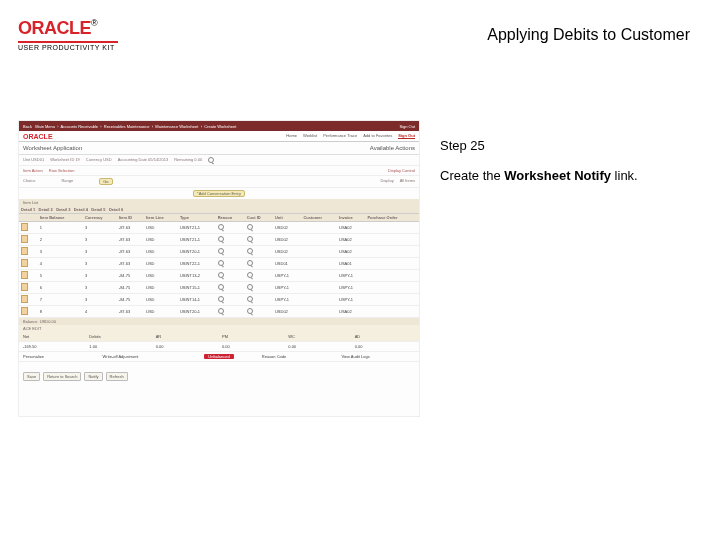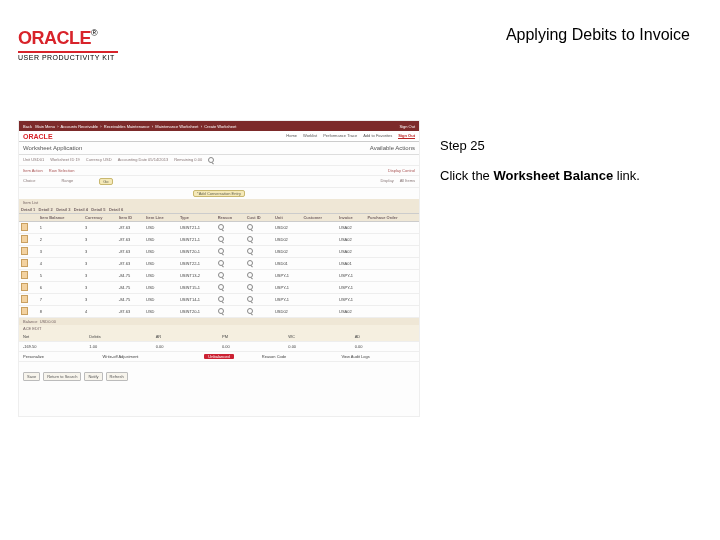--- a/index.html
+++ b/index.html
@@ -9,21 +9,21 @@
     height: 540px;
     background: #fff;
     font-family: Arial, Helvetica, sans-serif;
     font-size: 13px;
     color: #000;
     position: relative;
   }
   .logo-box {
     position: absolute;
     left: 18px;
-    top: 28px;
+    top: 18px;
   }
   .logo-word {
     font-family: Arial, sans-serif;
     font-weight: bold;
     font-size: 18px;
     color: #d8232a;
     letter-spacing: -0.5px;
   }
   .logo-reg {
     font-size: 9px;
@@ -200,26 +200,26 @@
 </style>
 </head>
 <body>
 
 <div class="logo-box">
   <span class="logo-word">ORACLE</span><span class="logo-reg">®</span>
   <div class="logo-rule"></div>
   <div class="logo-sub">USER PRODUCTIVITY KIT</div>
 </div>
 
-<div class="title">Applying Debits to Invoice</div>
+<div class="title">Applying Debits to Customer</div>
 
 <div class="step">Step 25</div>
 
 <div class="instruction">
-  <span>Click the </span><b>Worksheet Balance</b><span> link.</span>
+  <span>Create the </span><b>Worksheet Notify</b><span> link.</span>
 </div>
 
 <div class="shot">
   <div class="bar-top">
     <span>
       <span>Back</span> &nbsp;
       <span>Main Menu</span> &nbsp;›&nbsp;
       <span>Accounts Receivable</span> &nbsp;›&nbsp;
       <span>Receivables Maintenance</span> &nbsp;›&nbsp;
       <span>Maintenance Worksheet</span> &nbsp;›&nbsp;

